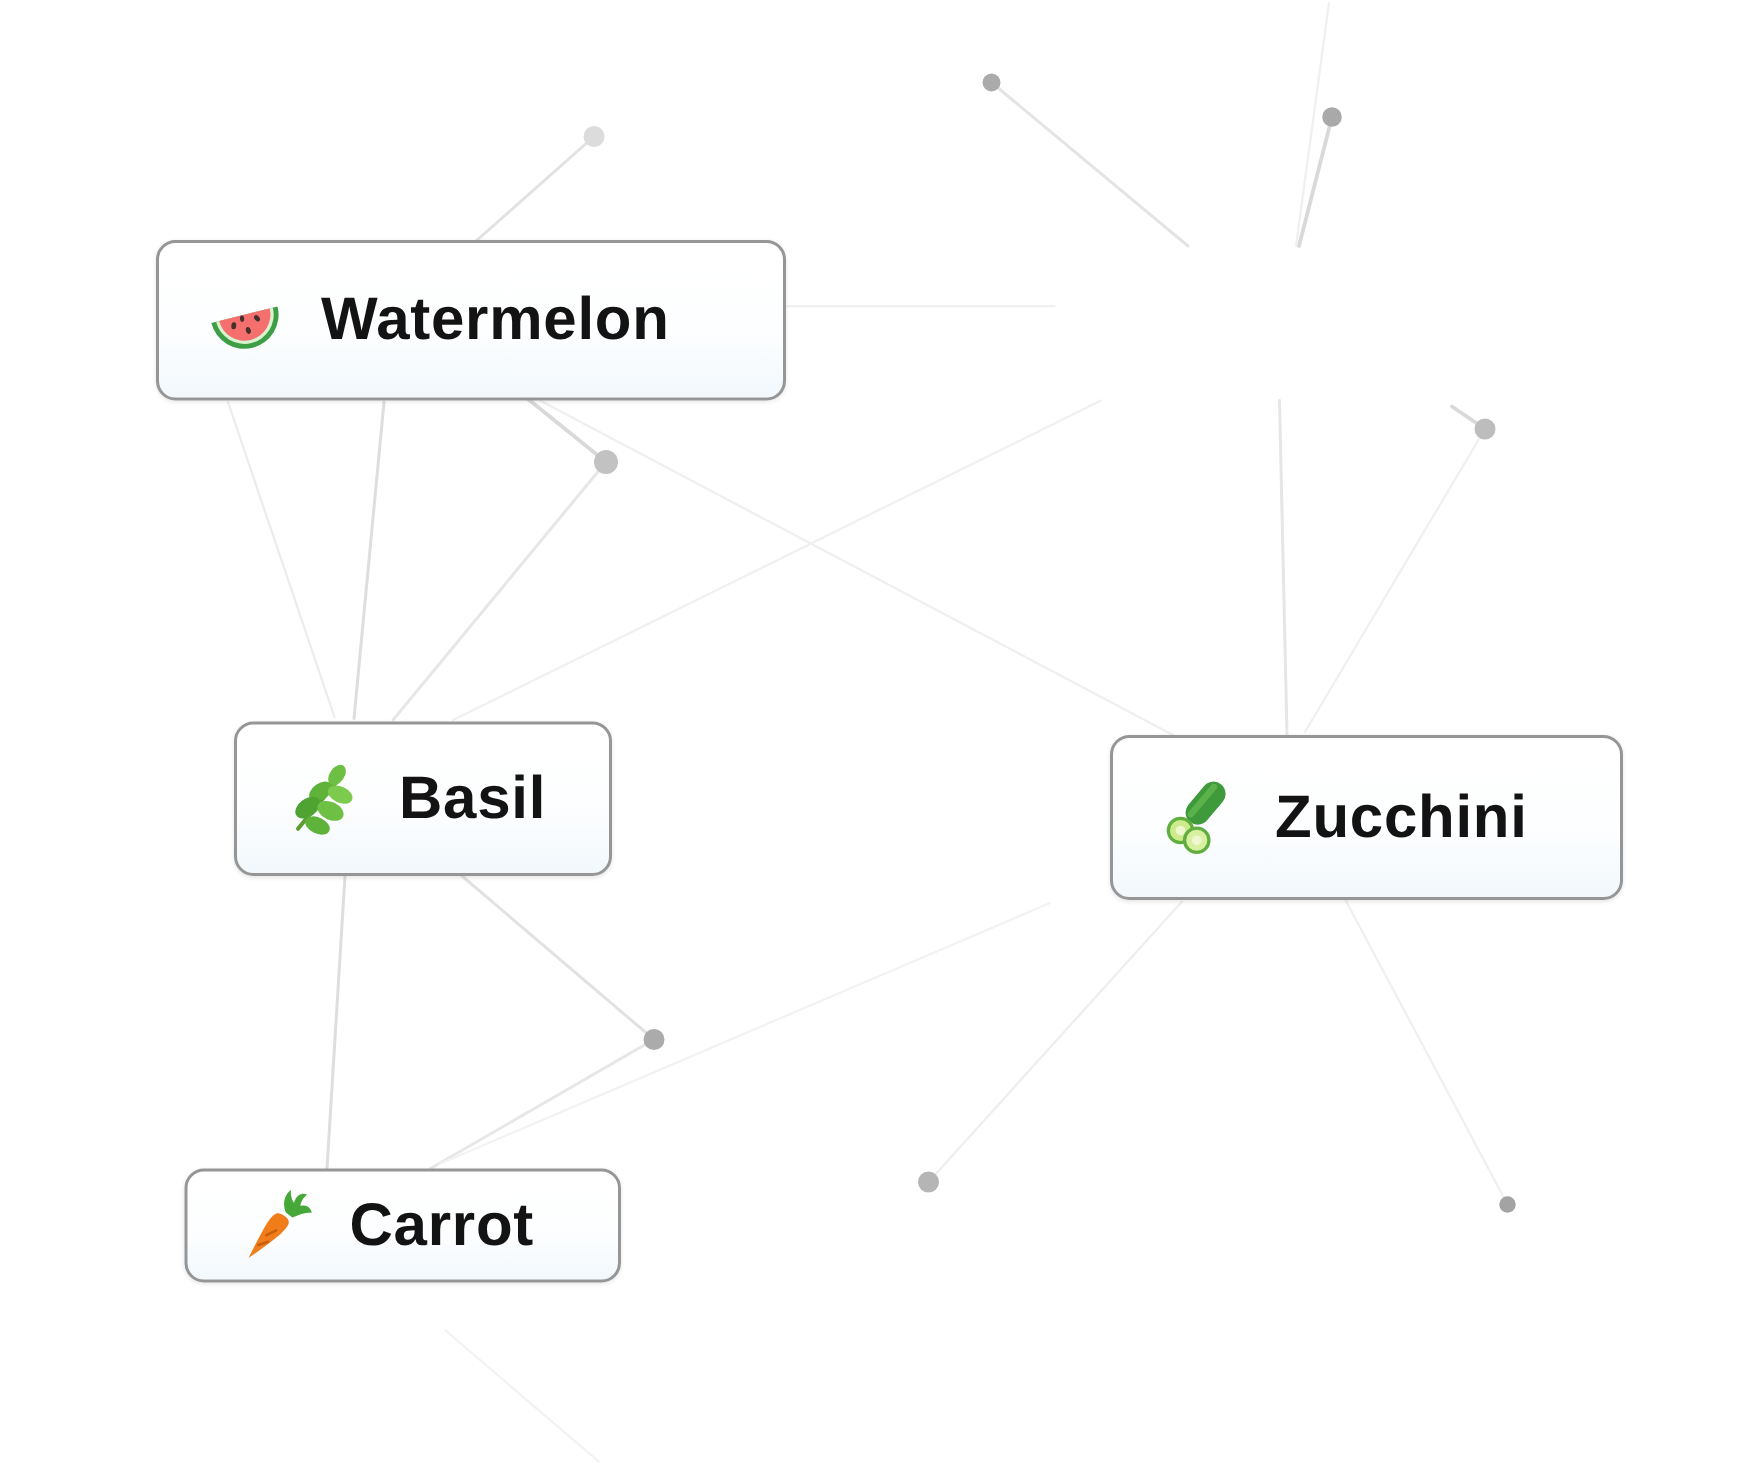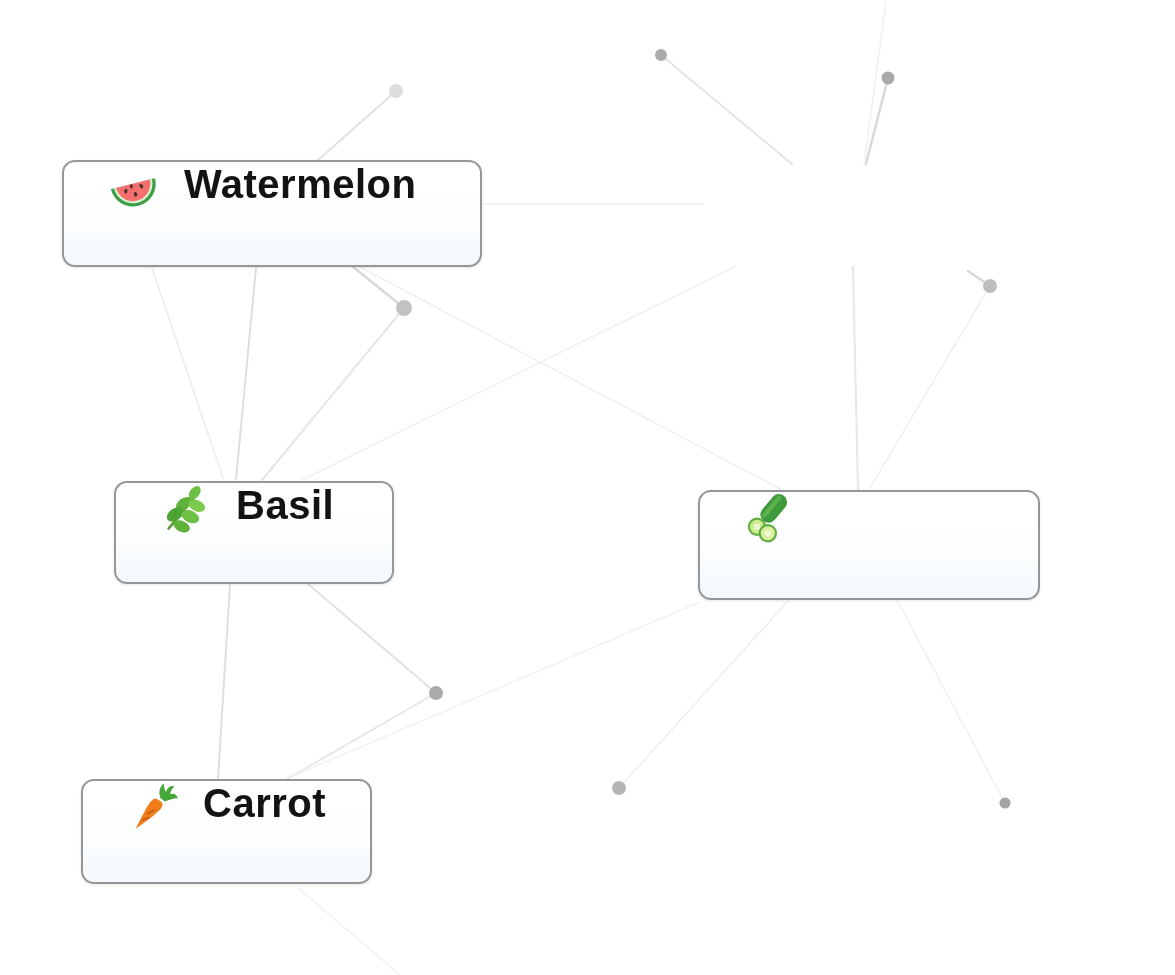--- a/index.html
+++ b/index.html
@@ -21,52 +21,54 @@
     position: absolute;
     left: 0; top: 0;
     width: 1175px;
     height: 975px;
     z-index: 1;
   }
   .card {
     position: absolute;
     z-index: 2;
     display: flex;
+    align-items: center;
     gap: 24px;
-    padding: 0 44px;
+    padding: 0 32px;
     box-sizing: border-box;
     border: 2px solid #969696;
     border-radius: 13px;
     background: linear-gradient(180deg, #ffffff 0%, #fdfeff 55%, #f2f8fc 100%);
     box-shadow: 0 1px 3px rgba(0,0,0,0.10);
     cursor: grab;
     user-select: none;
+    margin-left: 42px;
   }
   .card .label {
     font-weight: bold;
     font-size: 40px;
     letter-spacing: 0.5px;
     color: #131313;
     white-space: nowrap;
   }
   .card .icon {
     width: 52px;
     height: 52px;
     display: inline-flex;
     align-items: center;
     justify-content: center;
     flex: 0 0 auto;
   }
   .card .icon svg { width: 52px; height: 52px; }
 
   .card-watermelon { left: 62px;  top: 160px; width: 420px; height: 107px; }
   .card-tomato     { left: 703px; top: 163px; width: 318px; height: 105px; }
-  .card-basil      { left: 114px; top: 481px; width: 280px; height: 103px; }
+  .card-basil      { left: 114px; top: 481px; width: 252px; height: 103px; }
   .card-zucchini   { left: 698px; top: 490px; width: 342px; height: 110px; }
-  .card-carrot     { left: 81px;  top: 779px; width: 291px; height: 105px; }
+  .card-carrot     { left: 81px;  top: 779px; width: 291px; height: 76px; }
 </style>
 </head>
 <body>
 
 <div id="stage">
 
   <svg id="graph-svg" viewBox="0 0 1175 975">
       <line x1="396" y1="91" x2="317" y2="161" stroke="#e2e2e2" stroke-width="2" stroke-linecap="round"></line>
       <line x1="661" y1="55" x2="792" y2="164" stroke="#e4e4e4" stroke-width="2" stroke-linecap="round"></line>
       <line x1="888" y1="78" x2="866" y2="164" stroke="#d9d9d9" stroke-width="2.5" stroke-linecap="round"></line>
@@ -137,20 +139,21 @@
         <g transform="rotate(40 30 16)">
           <rect x="20" y="2" width="15" height="30" rx="7.5" fill="#3f9a3c"></rect>
           <rect x="23" y="4" width="4" height="26" rx="2" fill="#63b84f" opacity="0.8"></rect>
         </g>
         <circle cx="12" cy="32" r="7.5" fill="#cdeb8b" stroke="#5fae3f" stroke-width="2"></circle>
         <circle cx="22" cy="38" r="7.5" fill="#d9f0a0" stroke="#5fae3f" stroke-width="2"></circle>
         <circle cx="12" cy="32" r="3" fill="#eef7cf"></circle>
         <circle cx="22" cy="38" r="3" fill="#eef7cf"></circle>
       </svg>
     </span>
+    <span class="label">Zucchini</span>
   </div>
 
   <div class="card card-carrot">
     <span class="icon">
       <svg viewBox="0 0 48 48">
         <path d="M30 18 C36 22 34 26 8 44 C22 16 24 14 30 18 Z" fill="#f07d1a"></path>
         <path d="M14 36 L20 34 M19 30 L25 27" stroke="#c85f0a" stroke-width="1.6" stroke-linecap="round"></path>
         <path d="M31 16 C28 8 32 4 34 2 C34 8 36 10 36 10 C38 4 42 4 44 5 C40 8 40 12 40 12 C44 11 46 13 47 16 C42 16 38 18 35 19 Z" fill="#46a838"></path>
       </svg>
     </span>

